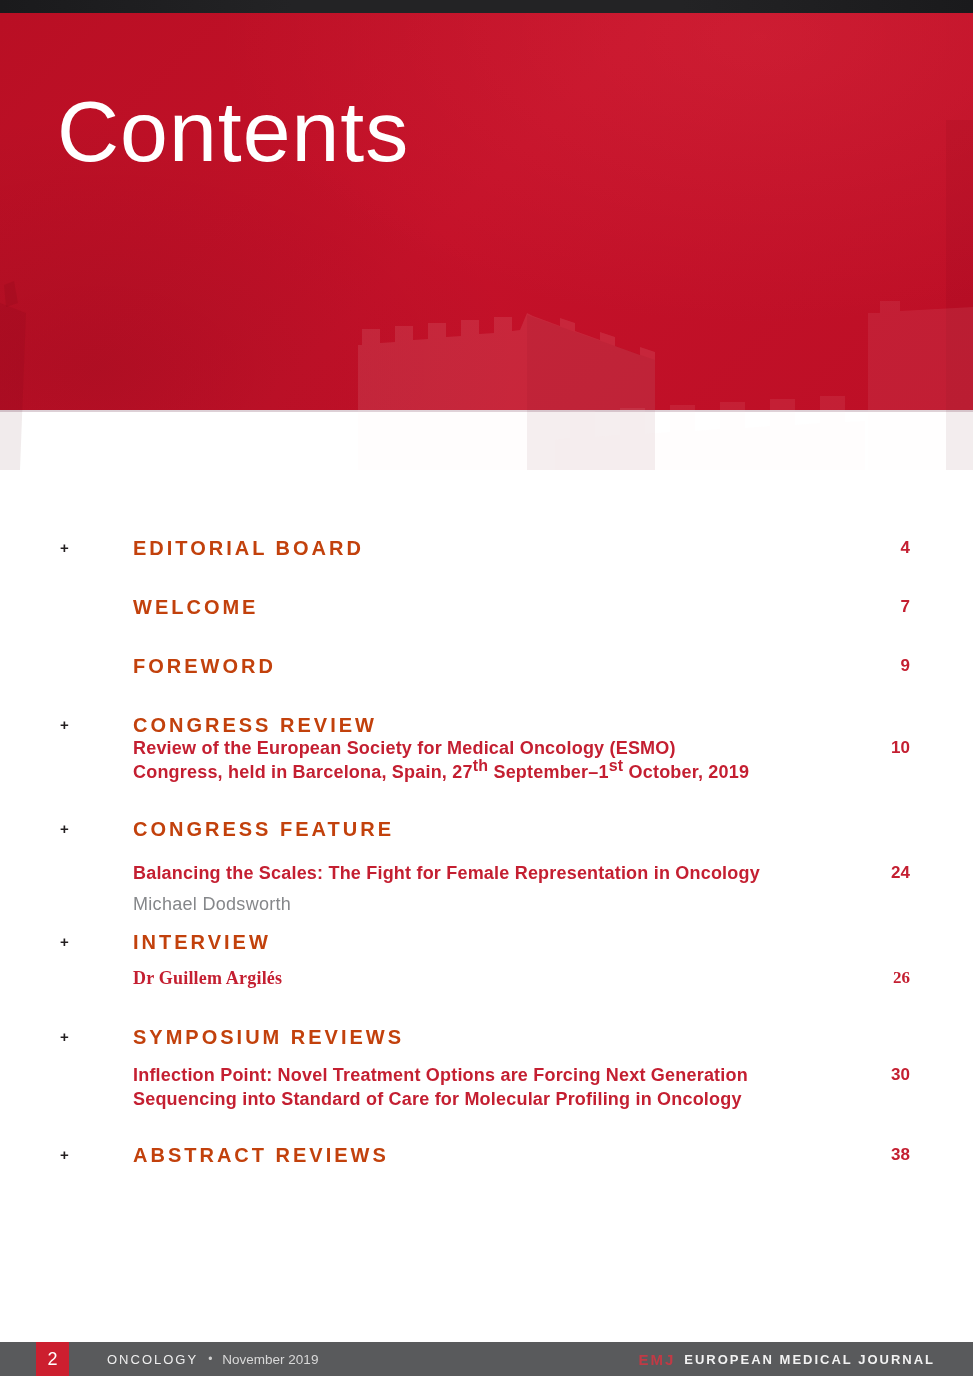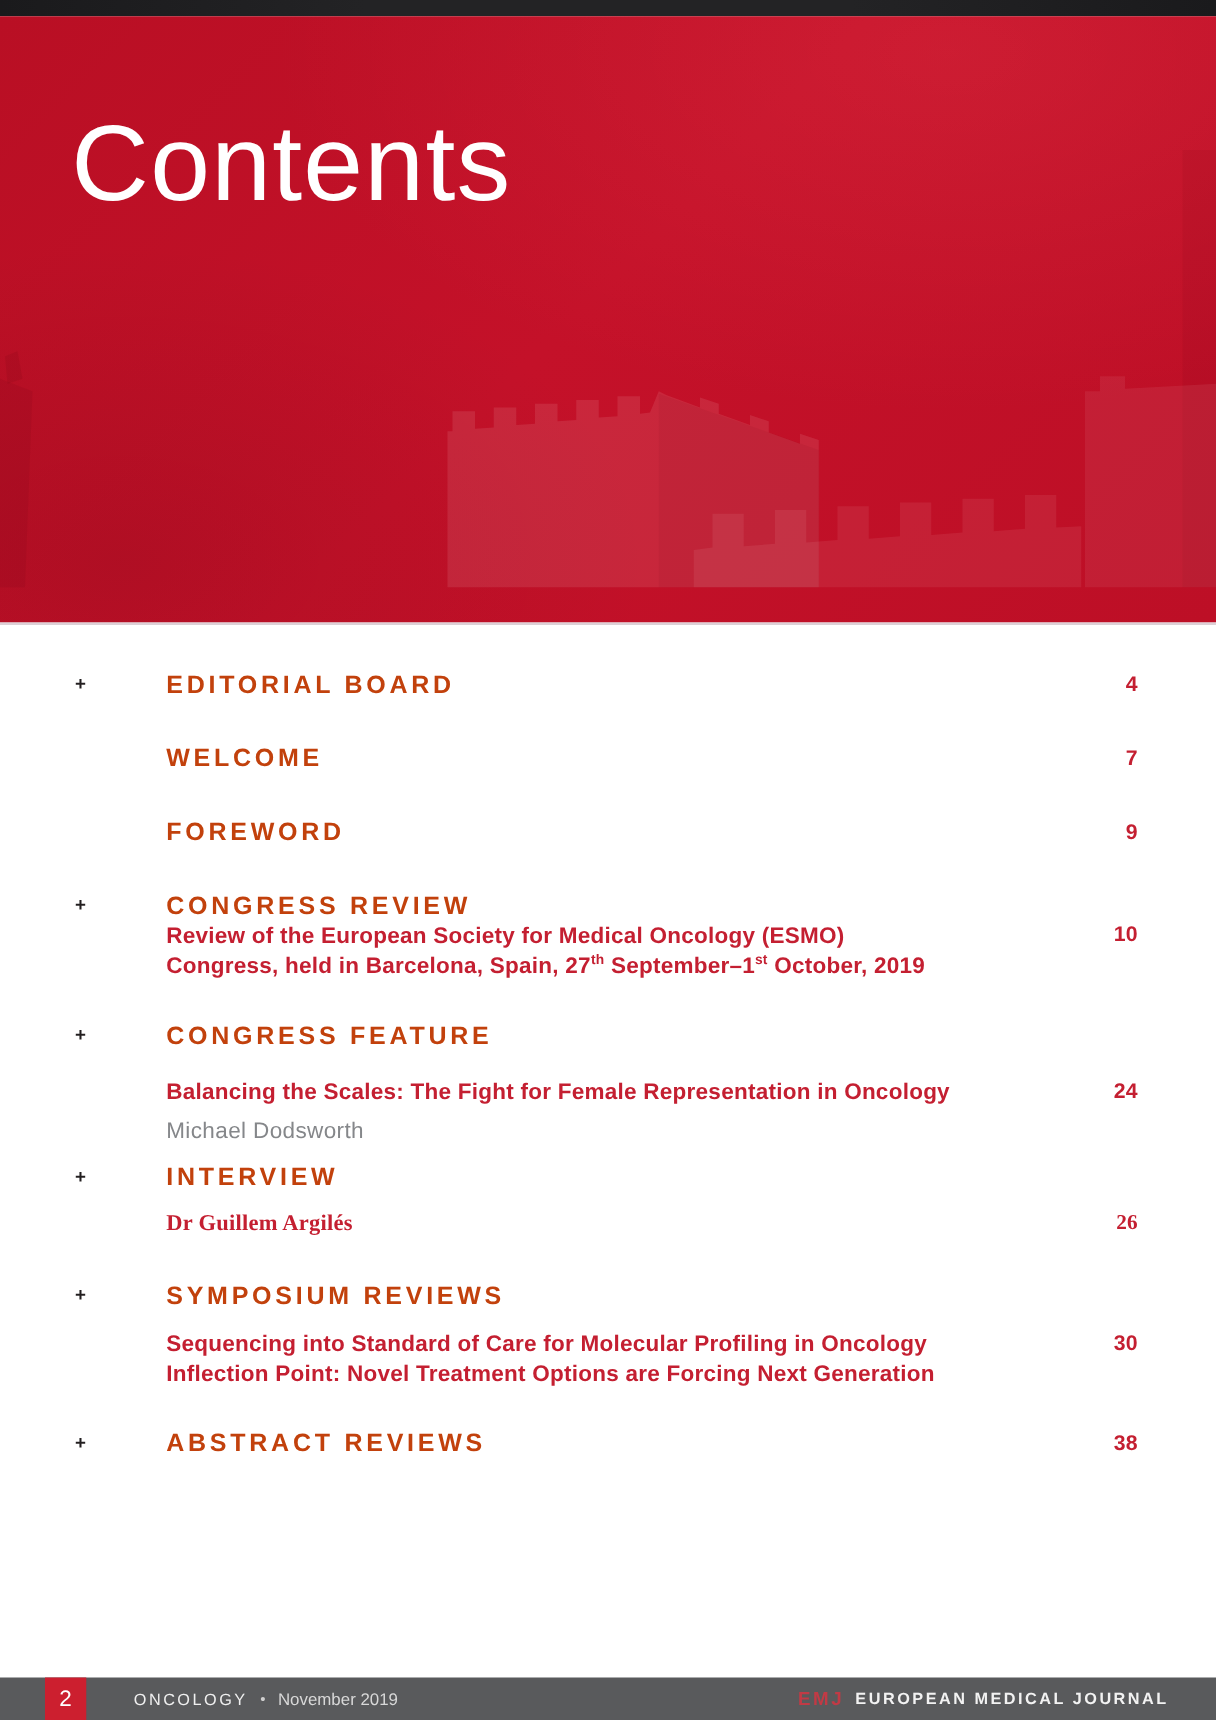--- a/index.html
+++ b/index.html
@@ -9,21 +9,21 @@
     font-family:"Liberation Sans", sans-serif;
     -webkit-font-smoothing:antialiased;
   }
   
   .topbar{
     position:absolute;top:0;left:0;width:973px;height:13px;
     background:linear-gradient(90deg,#1a1a1c,#232325 30%,#232325 70%,#1a1a1c);
   }
   
   .banner{
-    position:absolute;top:13px;left:0;width:973px;height:487px;
+    position:absolute;top:13px;left:0;width:973px;height:399px;
     background:
       radial-gradient(900px 480px at 78% 6%, rgba(255,90,100,0.16), rgba(255,90,100,0) 60%),
       radial-gradient(700px 420px at 10% 90%, rgba(70,0,10,0.14), rgba(70,0,10,0) 60%),
       linear-gradient(135deg,#b90f24 0%,#c41129 48%,#bd0f26 100%);
     border-bottom:2px solid #ddd0d6;
     box-sizing:border-box;
   }
   .banner svg{position:absolute;left:0;top:0;width:973px;height:457px;display:block;}
   .banner-title{
     position:absolute;left:57px;top:75px;margin:0;
@@ -44,39 +44,39 @@
   }
   .toc-row .page{
     font-size:17px;font-weight:700;color:#c41f31;line-height:22px;text-align:right;
     min-width:30px;
   }
   .toc-row.article .line{
     font-size:18px;font-weight:700;color:#c41f31;line-height:24px;white-space:nowrap;
     letter-spacing:0.2px;
   }
   .toc-row.article .page{line-height:24px;}
-  .toc-row.article sup{font-size:11px;line-height:0;vertical-align:super;}
+  .toc-row.article sup{font-size:16px;line-height:0;vertical-align:super;}
   .toc-row.author .author-name{
     font-size:18px;font-weight:400;color:#85878a;line-height:24px;letter-spacing:0.3px;
   }
   
   .footer{
     position:absolute;left:0;bottom:0;width:973px;height:34px;
     background:#595a5c;display:flex;align-items:center;
   }
   .page-badge{
     position:absolute;left:36px;top:0;width:33px;height:34px;
     background:#cc1f2f;display:flex;align-items:center;justify-content:center;
     color:#ffffff;font-size:18px;font-weight:400;
   }
   .footer-left{margin-left:107px;display:flex;align-items:flex-start;gap:10px;}
   .footer-left .journal{color:#efefef;font-size:13px;letter-spacing:2px;font-weight:400;}
   .footer-left .dot{color:#cfcfcf;font-size:12px;}
   .footer-left .issue{color:#d8d8d8;font-size:13.5px;font-weight:400;}
-  .footer-right{margin-left:auto;margin-right:38px;display:flex;align-items:flex-start;gap:9px;}
+  .footer-right{margin-left:auto;margin-right:38px;display:flex;align-items:center;gap:9px;}
   .footer-right .emj{color:#c13a45;font-size:15px;font-weight:700;letter-spacing:2px;}
   .footer-right .brand{color:#f2f2f2;font-size:13px;letter-spacing:2px;font-weight:700;}
 </style>
 </head>
 <body>
 
 <div class="topbar"></div>
 
 <div class="banner">
   <svg viewBox="0 0 973 457" aria-hidden="true">
@@ -172,22 +172,22 @@
       <span class="page">26</span>
     </div>
     <div class="toc-row section" style="margin-top: 36px;">
       <span class="marker">+</span>
       <div class="body"><span class="label">SYMPOSIUM REVIEWS</span></div>
       <span class="page"></span>
     </div>
     <div class="toc-row article" style="margin-top: 15px;">
       <span class="marker"></span>
       <div class="body">
+        <div class="line">Inflection Point: Novel Treatment Options are Forcing Next Generation</div>
         <div class="line">Sequencing into Standard of Care for Molecular Profiling in Oncology</div>
-        <div class="line">Inflection Point: Novel Treatment Options are Forcing Next Generation</div>
       </div>
       <span class="page">30</span>
     </div>
     <div class="toc-row section" style="margin-top: 33px;">
       <span class="marker">+</span>
       <div class="body"><span class="label">ABSTRACT REVIEWS</span></div>
       <span class="page">38</span>
     </div>
   </div>
 

